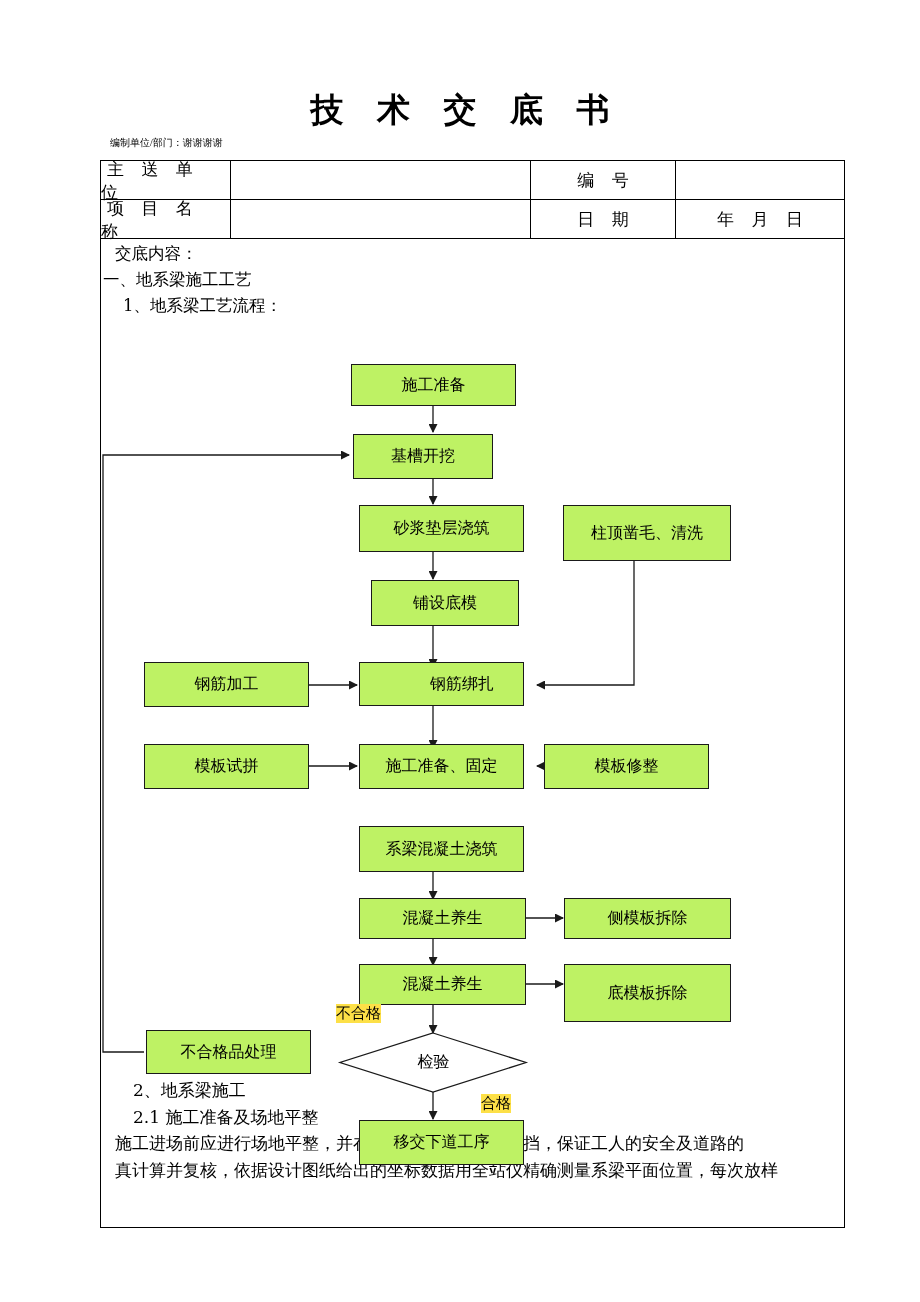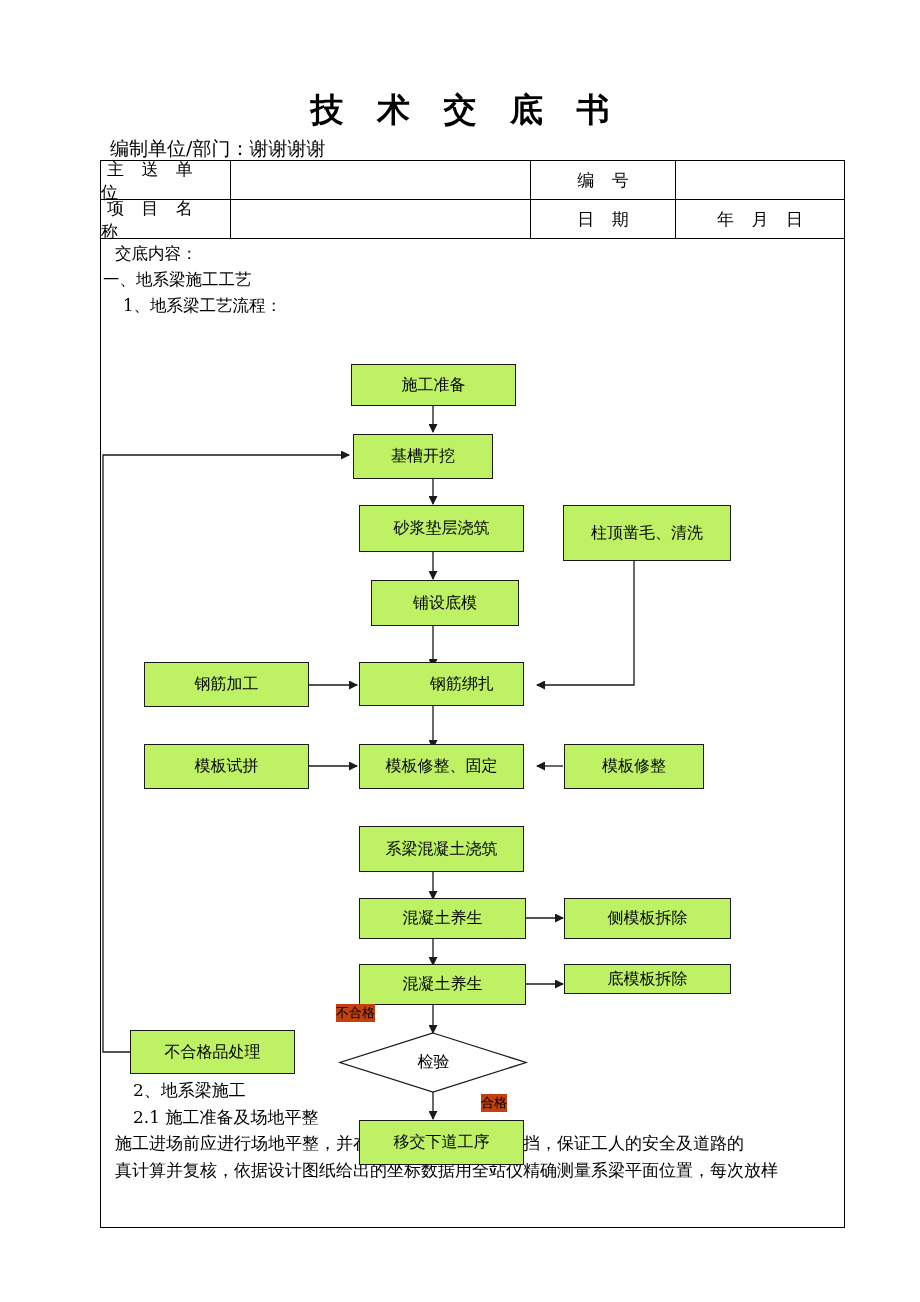--- a/index.html
+++ b/index.html
@@ -27,22 +27,23 @@
     font-weight: bold;
     letter-spacing: 11px;
     text-indent: 11px;
     font-family: "DejaVu Serif", "Liberation Serif", serif;
   }
 
   .dept-line {
     position: absolute;
     left: 110px;
     top: 136px;
-    font-size: 19px;
-    white-space: nowrap;
+    font-size: 10px;
+    white-space: nowrap;
+    font-family: Liberation Serif, serif;
   }
 
   
   .frame {
     position: absolute;
     left: 100px;
     top: 160px;
     width: 745px;
     height: 1068px;
     border: 1.5px solid #000;
@@ -113,24 +114,24 @@
     display: flex;
     align-items: center;
     justify-content: center;
     font-size: 16px;
     font-family: "DejaVu Serif", "Liberation Serif", serif;
     white-space: nowrap;
     z-index: 3;
   }
   .edge-label {
     position: absolute;
-    font-size: 13px;
+    font-size: 15px;
     white-space: nowrap;
     z-index: 4;
-    background: #c2410c;
+    background: #fde047;
   }
   .flow-svg {
     position: absolute;
     left: 0; top: 0;
     width: 743px; height: 870px;
     z-index: 1;
     overflow: visible;
   }
   .diamond-label {
     position: absolute;
@@ -237,35 +238,35 @@
       <div class="node" style="left:462px; top:266px; width:168px; height:56px;">柱顶凿毛、清洗</div>
 
       <div class="node" style="left:43px; top:423px; width:165px; height:45px;">钢筋加工</div>
 
       <div class="node" style="left:270px; top:341px; width:148px; height:46px;">铺设底模</div>
 
       <div class="node" style="left:258px; top:423px; width:165px; height:44px;padding-left:41px;">钢筋绑扎</div>
 
       <div class="node" style="left:43px; top:505px; width:165px; height:45px;">模板试拼</div>
 
-      <div class="node" style="left:258px; top:505px; width:165px; height:45px;">模板修整、固定</div>
-
-      <div class="node" style="left:463px; top:505px; width:140px; height:45px;">模板修整</div>
+      <div class="node" style="left:258px; top:505px; width:165px; height:45px;">施工准备、固定</div>
+
+      <div class="node" style="left:443px; top:505px; width:165px; height:45px;">模板修整</div>
 
       <div class="node" style="left:258px; top:587px; width:165px; height:46px;">系梁混凝土浇筑</div>
 
       <div class="node" style="left:258px; top:659px; width:167px; height:41px;">混凝土养生</div>
 
       <div class="node" style="left:463px; top:659px; width:167px; height:41px;">侧模板拆除</div>
 
       <div class="node" style="left:258px; top:725px; width:167px; height:41px;">混凝土养生</div>
 
-      <div class="node" style="left:463px; top:725px; width:167px; height:30px;">底模板拆除</div>
-
-      <div class="node" style="left:29px; top:791px; width:165px; height:44px;">不合格品处理</div>
+      <div class="node" style="left:463px; top:725px; width:167px; height:58px;">底模板拆除</div>
+
+      <div class="node" style="left:45px; top:791px; width:165px; height:44px;">不合格品处理</div>
 
       <div class="diamond-label" style="left:305px; top:813px; width:55px; text-align:center;">检验</div>
 
       <div class="node" style="left:258px; top:881px; width:165px; height:45px;text-align:right;">移交下道工序</div>
 
       <div class="edge-label" style="left:235px; top:765px;">不合格</div>
       <div class="edge-label" style="left:380px; top:855px;">合格</div>
 
     </div>
 

